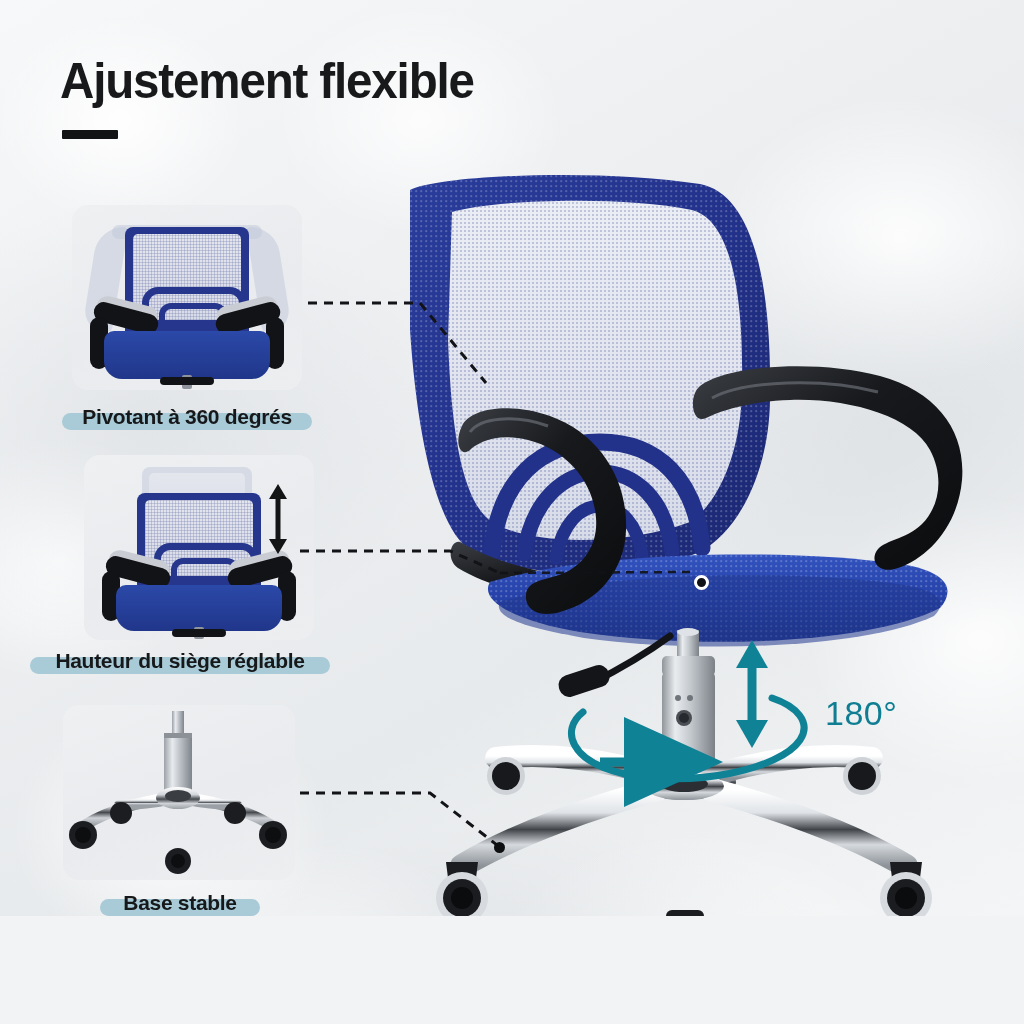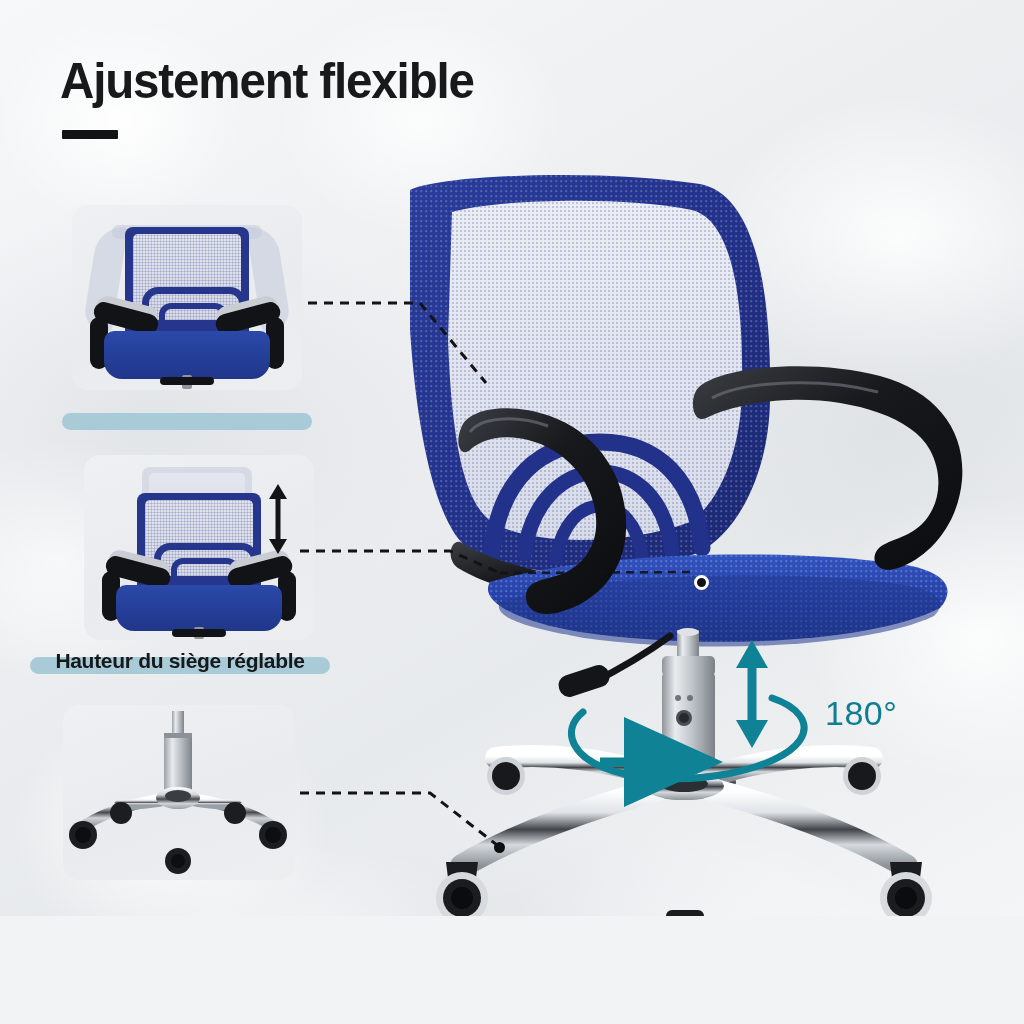--- a/index.html
+++ b/index.html
@@ -107,20 +107,21 @@
       <div class="tc-arm" style="left:18px;top:112px;width:18px;height:52px;border-radius:10px;"></div>
       <div class="tc-arm" style="left:194px;top:112px;width:18px;height:52px;border-radius:10px;"></div>
 
       <div class="tc-seat" style="left:32px;top:126px;width:166px;height:48px;"></div>
       <div class="tc-stem" style="left:110px;top:170px;width:10px;height:14px;"></div>
       <div class="tc-arm" style="left:88px;top:172px;width:54px;height:8px;border-radius:4px;"></div>
     </div>
   </div>
   <div class="label-wrap" style="left:62px;top:402px;width:250px;height:30px;">
     <div class="label-pill"></div>
+    <div class="label-txt">Pivotant à 360 degrés</div>
   </div>
 
   <div class="card" style="left:84px;top:455px;width:230px;height:185px;">
     <div class="tc" style="left:0;top:0;width:230px;height:185px;">
 
       <div class="tc-ghost" style="left:58px;top:12px;width:110px;height:60px;border-radius:8px;"></div>
       <div style="position:absolute;left:65px;top:18px;width:96px;height:40px;border-radius:5px;background:linear-gradient(180deg,#e6e8ef,#dcdfe9);opacity:.9;"></div>
 
       <div class="tc-backrest" style="left:53px;top:38px;width:124px;height:112px;"></div>
       <div class="tc-mesh" style="left:61px;top:45px;width:108px;height:76px;"></div>
@@ -184,20 +185,24 @@
       <circle cx="20" cy="130" r="14" fill="#1b1d20"></circle>
         <circle cx="20" cy="130" r="8" fill="#0d0e10"></circle>
       <circle cx="210" cy="130" r="14" fill="#1b1d20"></circle>
         <circle cx="210" cy="130" r="8" fill="#0d0e10"></circle>
       <circle cx="58" cy="108" r="11" fill="#1b1d20"></circle>
       <circle cx="172" cy="108" r="11" fill="#1b1d20"></circle>
       <circle cx="115" cy="156" r="13" fill="#1b1d20"></circle>
         <circle cx="115" cy="156" r="7" fill="#0d0e10"></circle>
     </svg>
   </div>
+  <div class="label-wrap" style="left:100px;top:888px;width:160px;height:30px;">
+    <div class="label-pill"></div>
+    <div class="label-txt">Base stable</div>
+  </div>
 
   <div class="main-chair">
     <svg class="mc-svg" width="600" height="830" viewBox="0 0 600 830">
       <defs>
         <linearGradient id="meshBlue" x1="0" y1="0" x2="1" y2="1">
           <stop offset="0%" stop-color="#2a3d9c"></stop>
             <stop offset="50%" stop-color="#22318a"></stop>
           <stop offset="100%" stop-color="#1b2770"></stop>
         </linearGradient>
         <linearGradient id="seatBlue" x1="0" y1="0" x2="0" y2="1">

